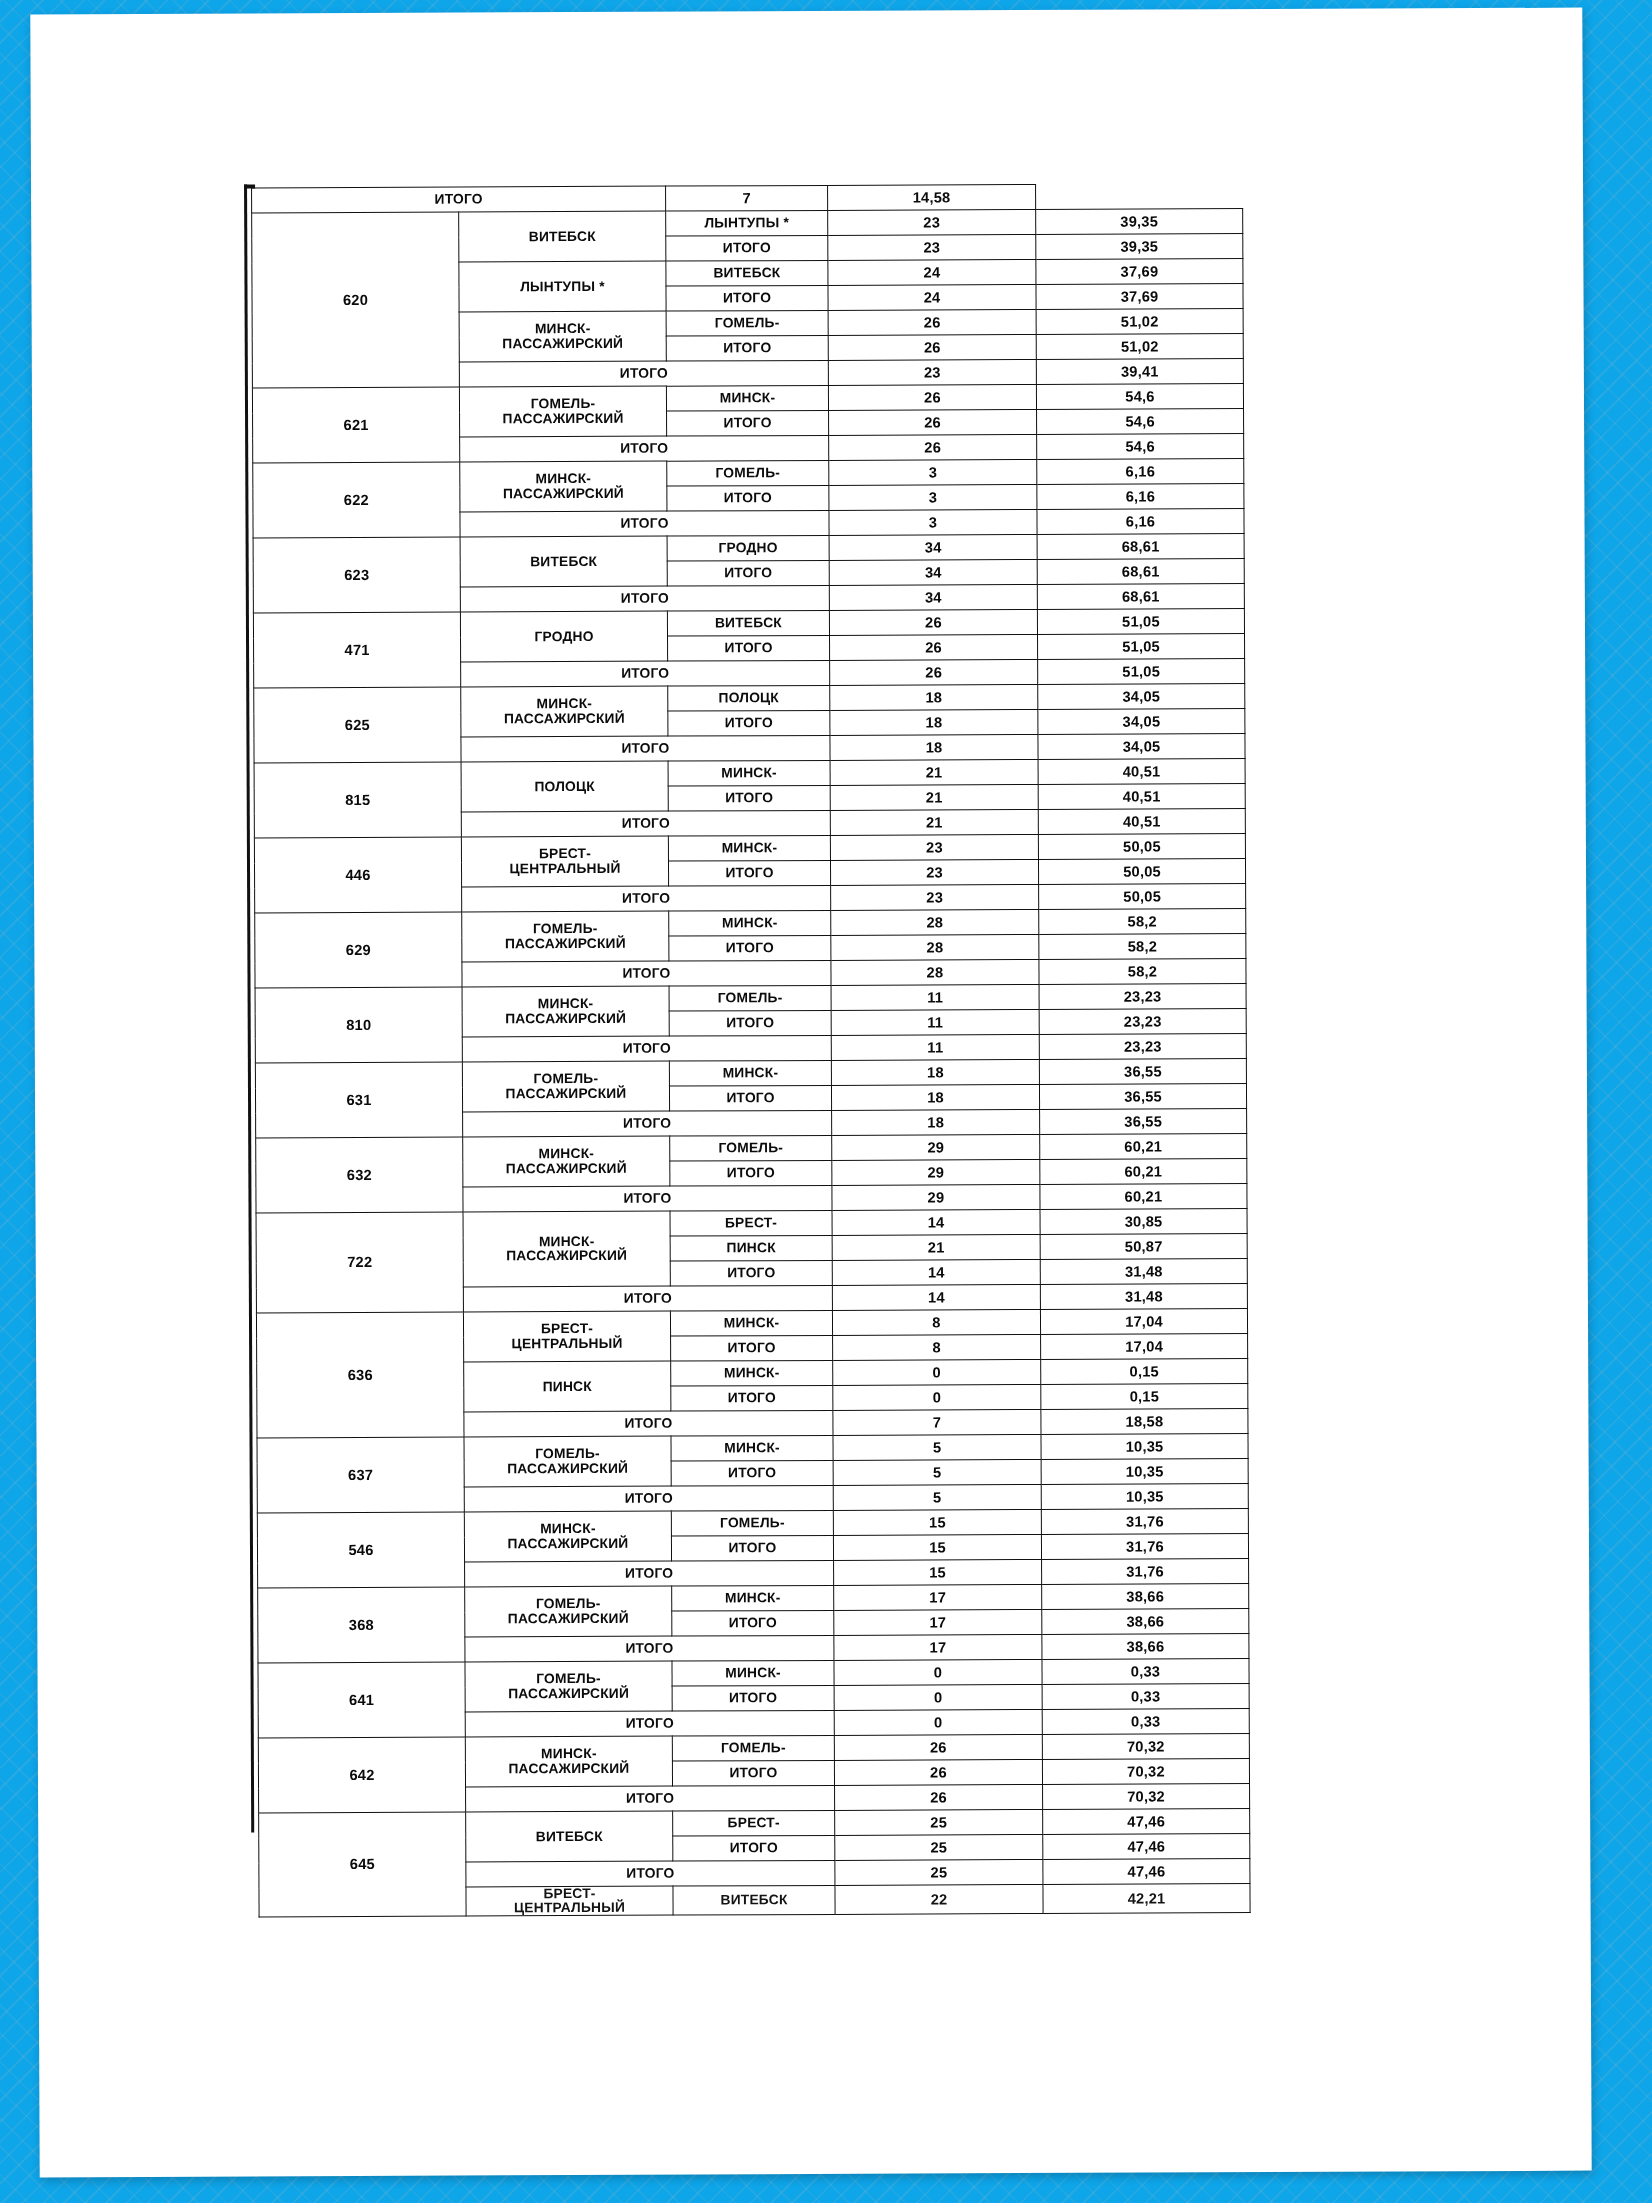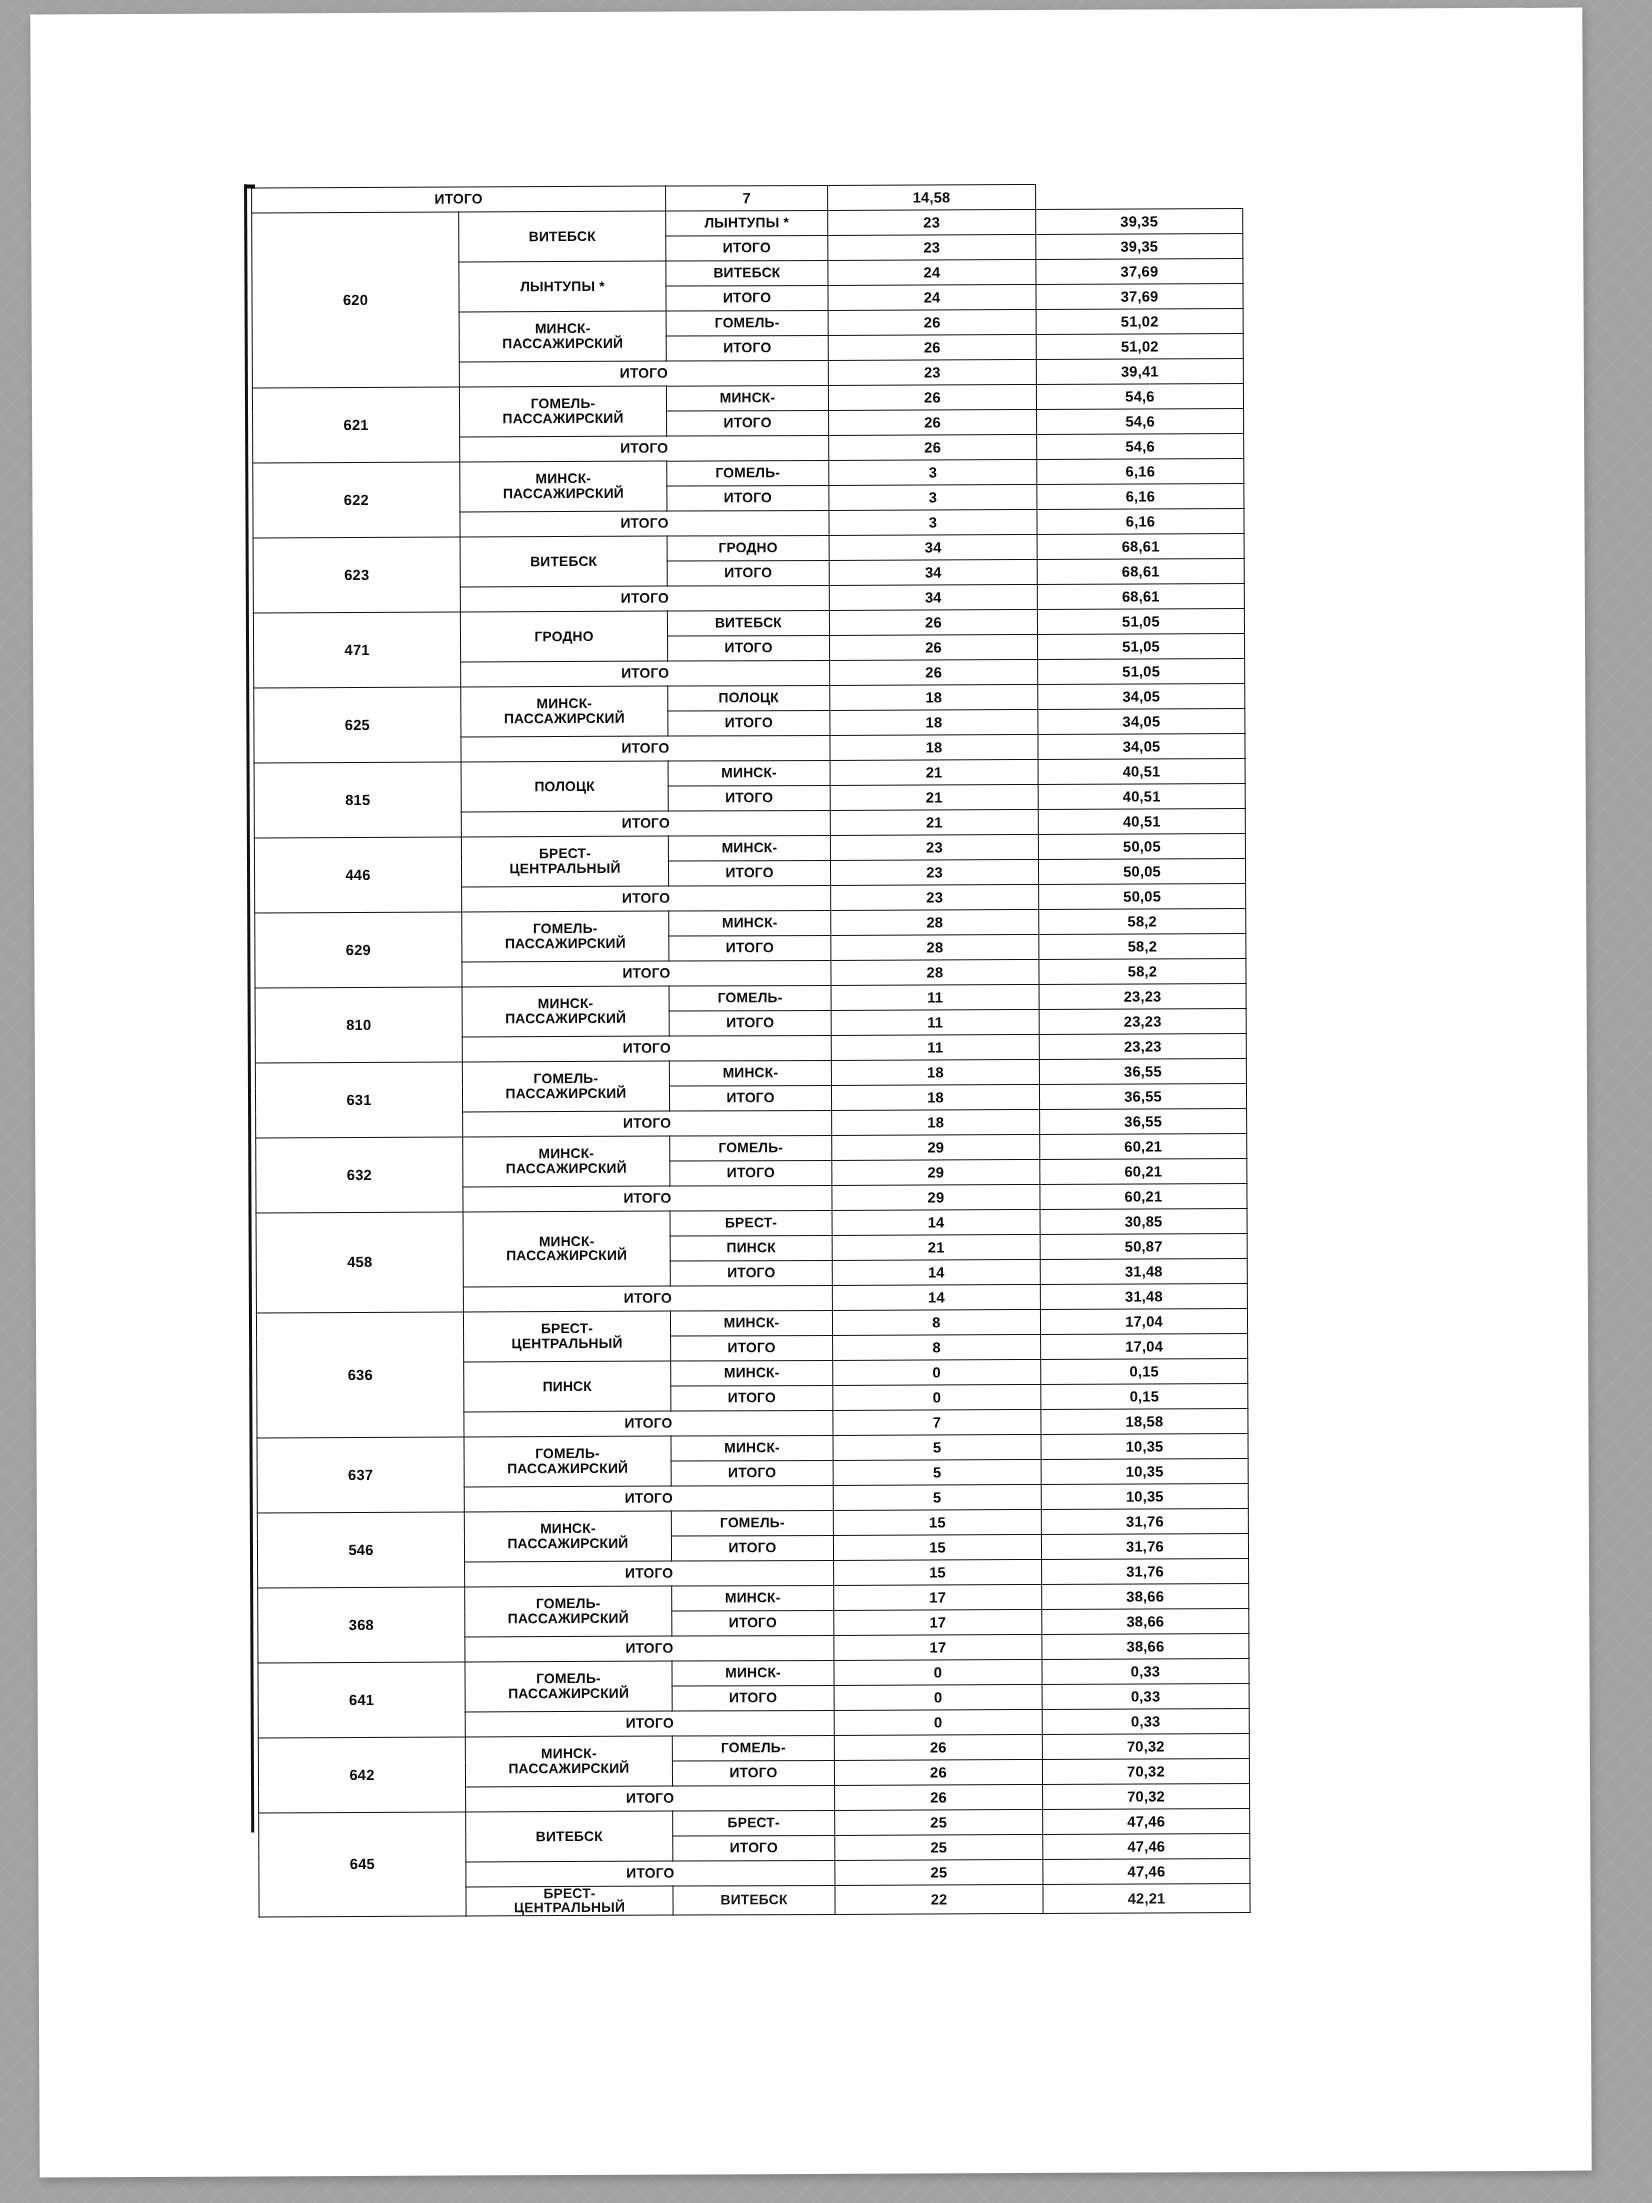--- a/index.html
+++ b/index.html
@@ -8,21 +8,21 @@
     background: #f2f2ef;
     width: 1653px;
     height: 2204px;
     font-family: "Liberation Sans", sans-serif;
   }
   #scan-bg {
     position: absolute;
     left: 0; top: 0;
     width: 1653px;
     height: 2204px;
-    background: #a3a3a3;
+    background: #0ea5e9;
     overflow: hidden;
   }
   
   #scan-bg::before {
     content: "";
     position: absolute;
     left: 0; top: 0; right: 0; bottom: 0;
     background:
       repeating-linear-gradient(135deg, rgba(180,185,180,0.16) 0 1.8px, rgba(0,0,0,0) 1.8px 14.7px),
       repeating-linear-gradient(45deg, rgba(185,190,185,0.10) 0 1.8px, rgba(0,0,0,0) 1.8px 20px);
@@ -352,21 +352,21 @@
               <td class="tocell">ИТОГО</td>
               <td class="qty">29</td>
               <td class="sum">60,21</td>
             </tr>
             <tr>
               <td class="itogo-label" colspan="2">ИТОГО</td>
               <td class="qty">29</td>
               <td class="sum">60,21</td>
             </tr>
             <tr>
-              <td class="route" rowspan="4">458</td>
+              <td class="route" rowspan="4">722</td>
               <td class="fromcell" rowspan="3">
                 <span class="two-line">МИНСК-</span>
                 <span class="two-line">ПАССАЖИРСКИЙ</span>
               </td>
               <td class="tocell">БРЕСТ-</td>
               <td class="qty">14</td>
               <td class="sum">30,85</td>
             </tr>
             <tr>
               <td class="tocell">ПИНСК</td>

